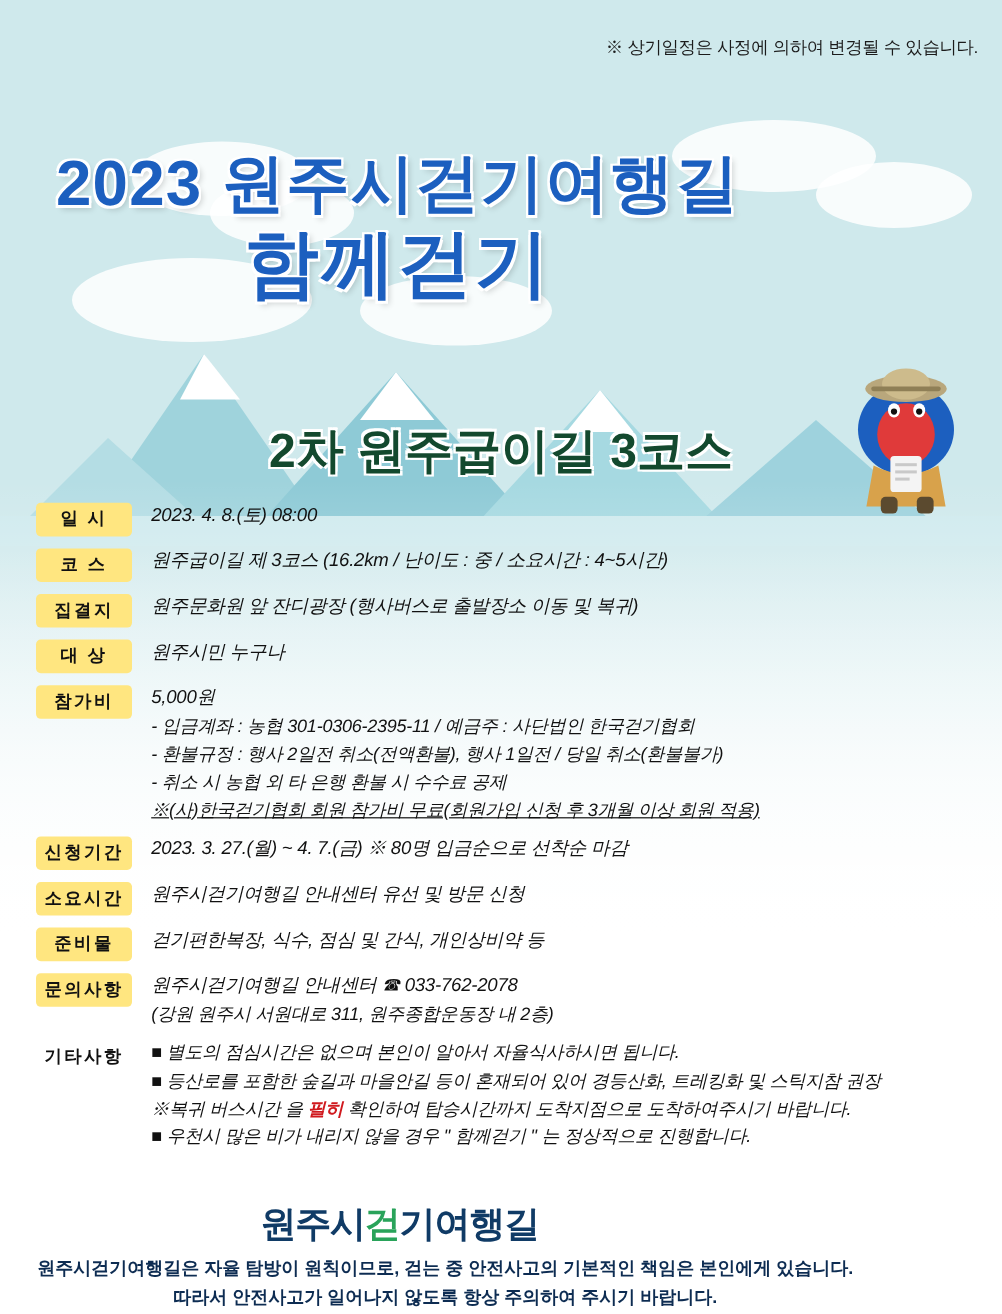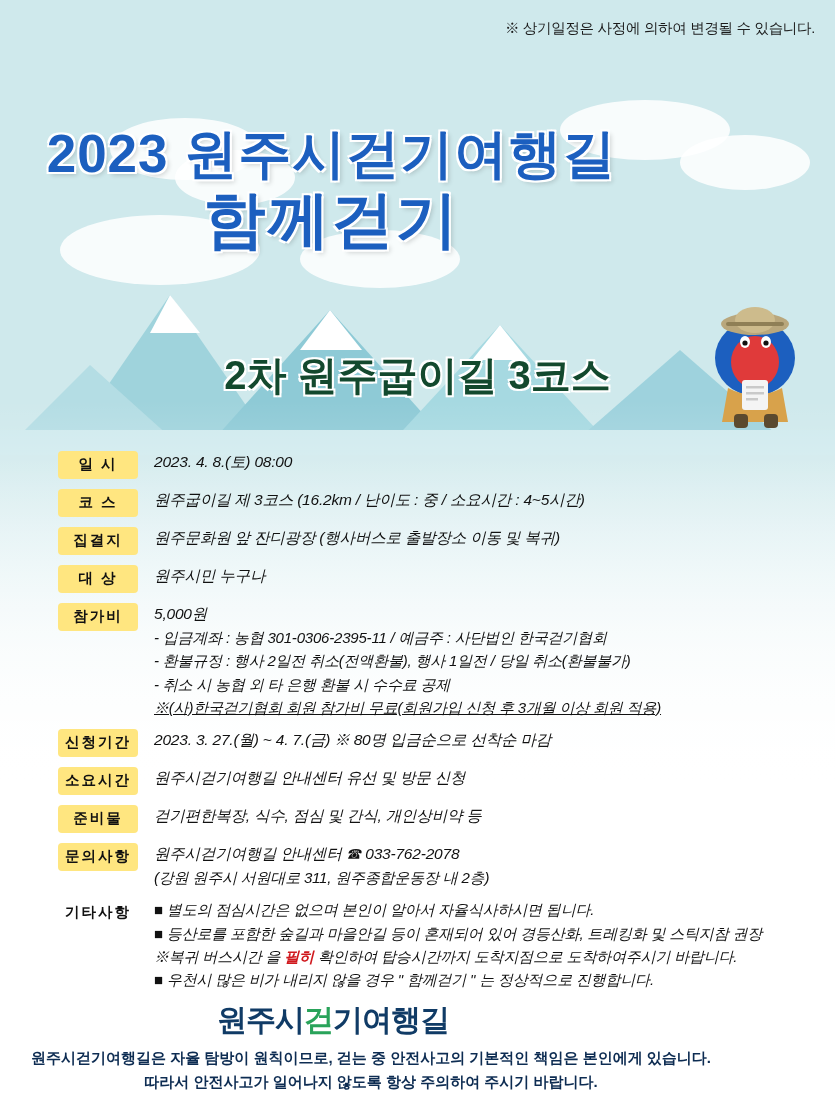--- a/index.html
+++ b/index.html
@@ -36,21 +36,21 @@
     left: 0;
     top: 400px;
     width: 835px;
     height: 700px;
     background: linear-gradient(180deg, rgba(255,255,255,0) 0%, #ffffff 55%, #ffffff 100%);
   }
 
   .notice-top {
     position: absolute;
     right: 20px;
-    top: 19px;
+    top: 30px;
     font-size: 14.5px;
     color: #1b1b1b;
     letter-spacing: -0.3px;
   }
 
   .title-wrap {
     position: absolute;
     left: 0;
     top: 126px;
     width: 663px;
@@ -67,21 +67,20 @@
   }
   .title-2 {
     margin-top: 6px;
     font-size: 62px;
     font-weight: bold;
     color: #1c5fbf;
     letter-spacing: 2px;
     text-shadow: 2px 2px 0 #ffffff, -2px 2px 0 #ffffff, 2px -2px 0 #ffffff, -2px -2px 0 #ffffff,
                  3px 3px 5px rgba(0,0,0,.18);
     line-height: 1.05;
-    font-family: Liberation Serif, serif;
   }
   .subtitle {
     position: absolute;
     left: 0;
     top: 348px;
     width: 835px;
     text-align: center;
     font-size: 40px;
     font-weight: bold;
     color: #13492e;
@@ -94,24 +93,23 @@
     position: absolute;
     right: 22px;
     top: 296px;
     width: 115px;
     height: 135px;
   }
 
   
   .info {
     position: absolute;
-    left: 58px;
+    left: 30px;
     top: 418px;
     width: 760px;
-    margin-top: 32px;
   }
   .row {
     display: flex;
     align-items: flex-start;
     margin-bottom: 9px;
   }
   .label {
     flex: 0 0 80px;
     background: #ffe680;
     border-radius: 4px;

